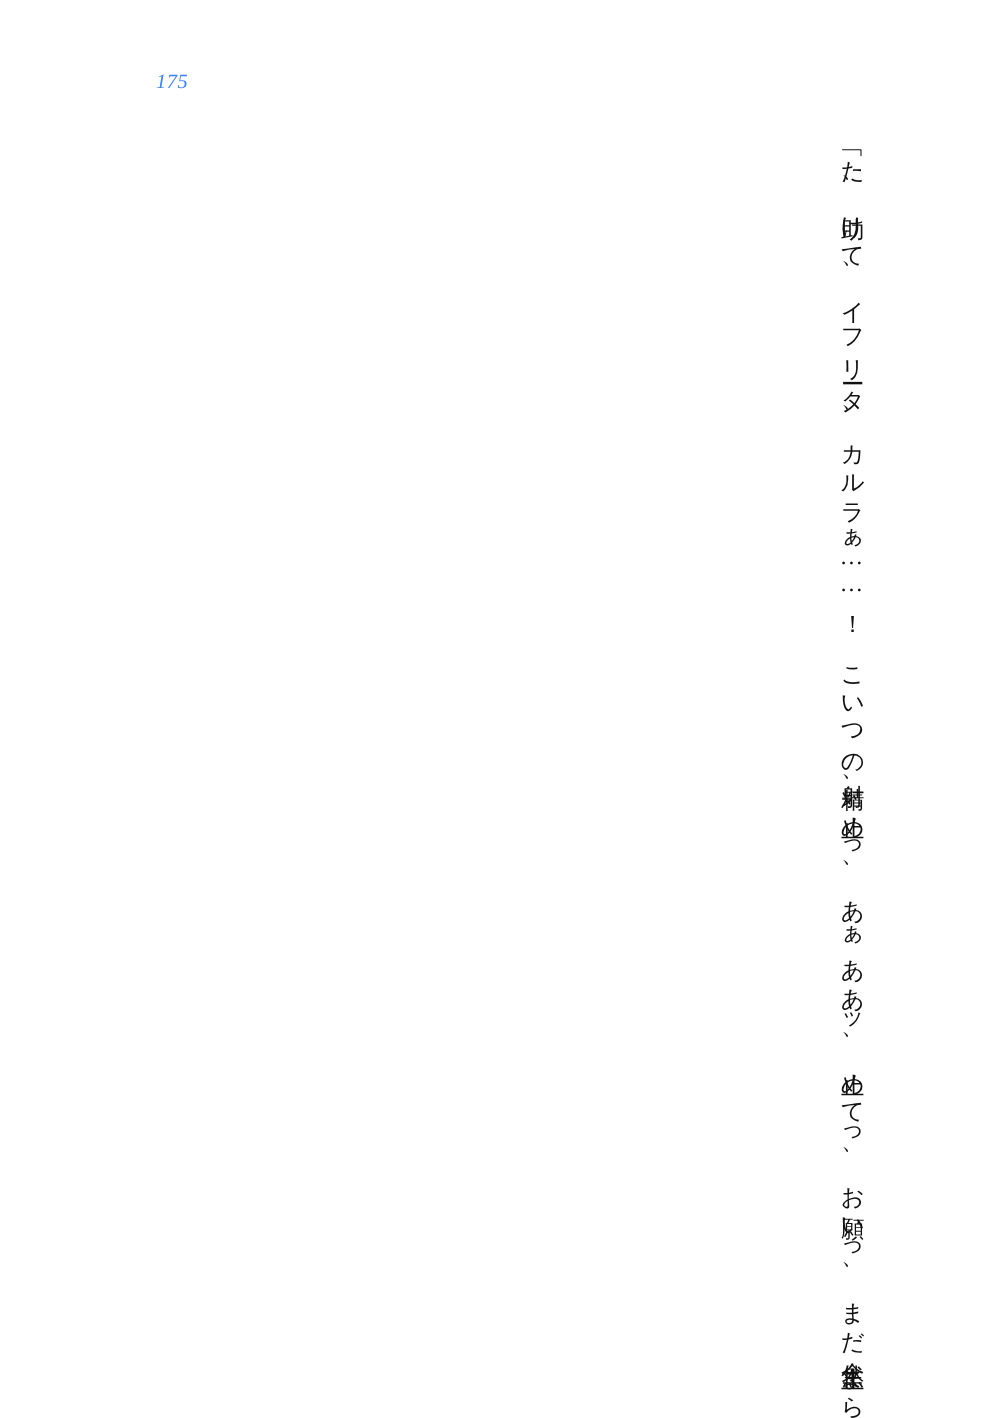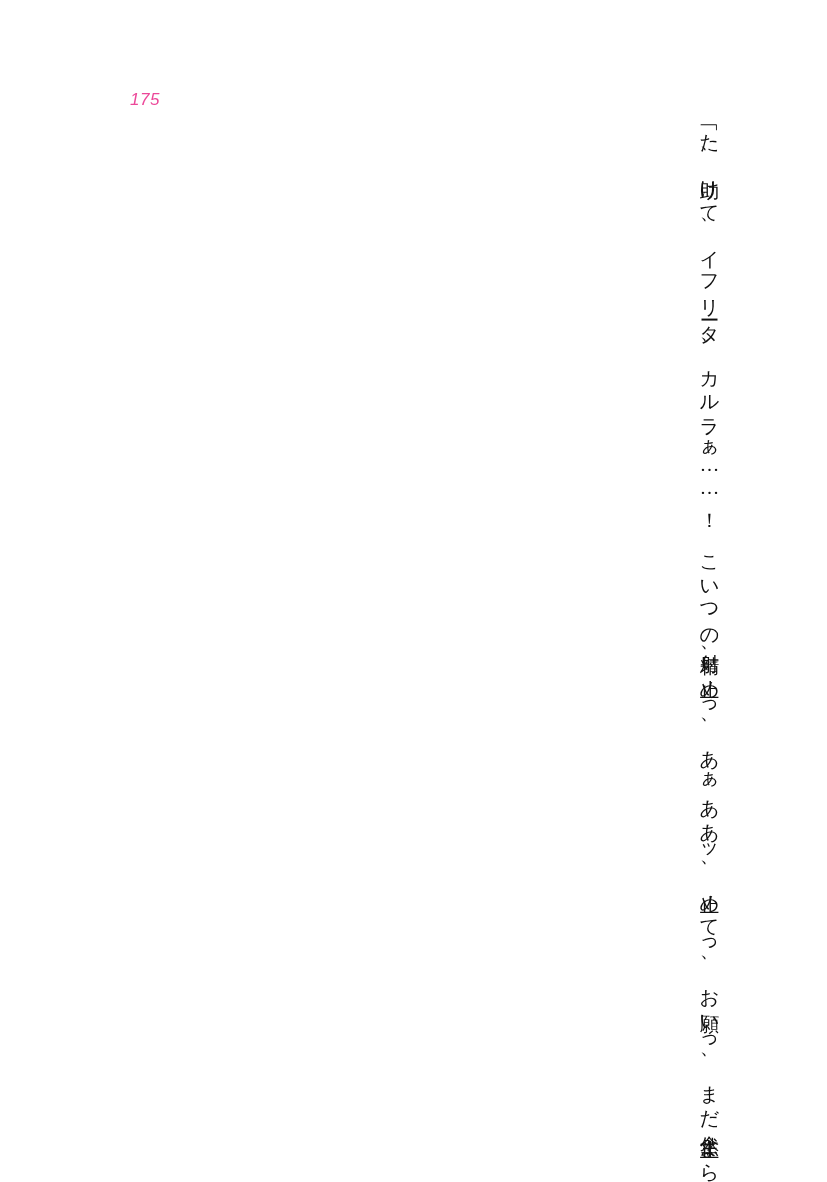--- a/index.html
+++ b/index.html
@@ -15,24 +15,23 @@
     overflow: hidden;
     font-family: "Liberation Serif", "DejaVu Serif", serif;
     color: #111111;
   }
   .page-number {
     position: absolute;
     top: 58px;
     left: 130px;
     font-size: 17px;
     font-style: italic;
-    font-family: Liberation Sans, sans-serif;
-    color: #ec4899;
+    font-family: Liberation Serif, serif;
+    color: #3b82f6;
     letter-spacing: 0.5px;
-    margin-top: 32px;
   }
   .body-text {
     position: absolute;
     top: 118px;
     right: 108px;
     height: 1000px;
     width: 600px;
     display: flex;
     flex-direction: row;
     justify-content: flex-start;

